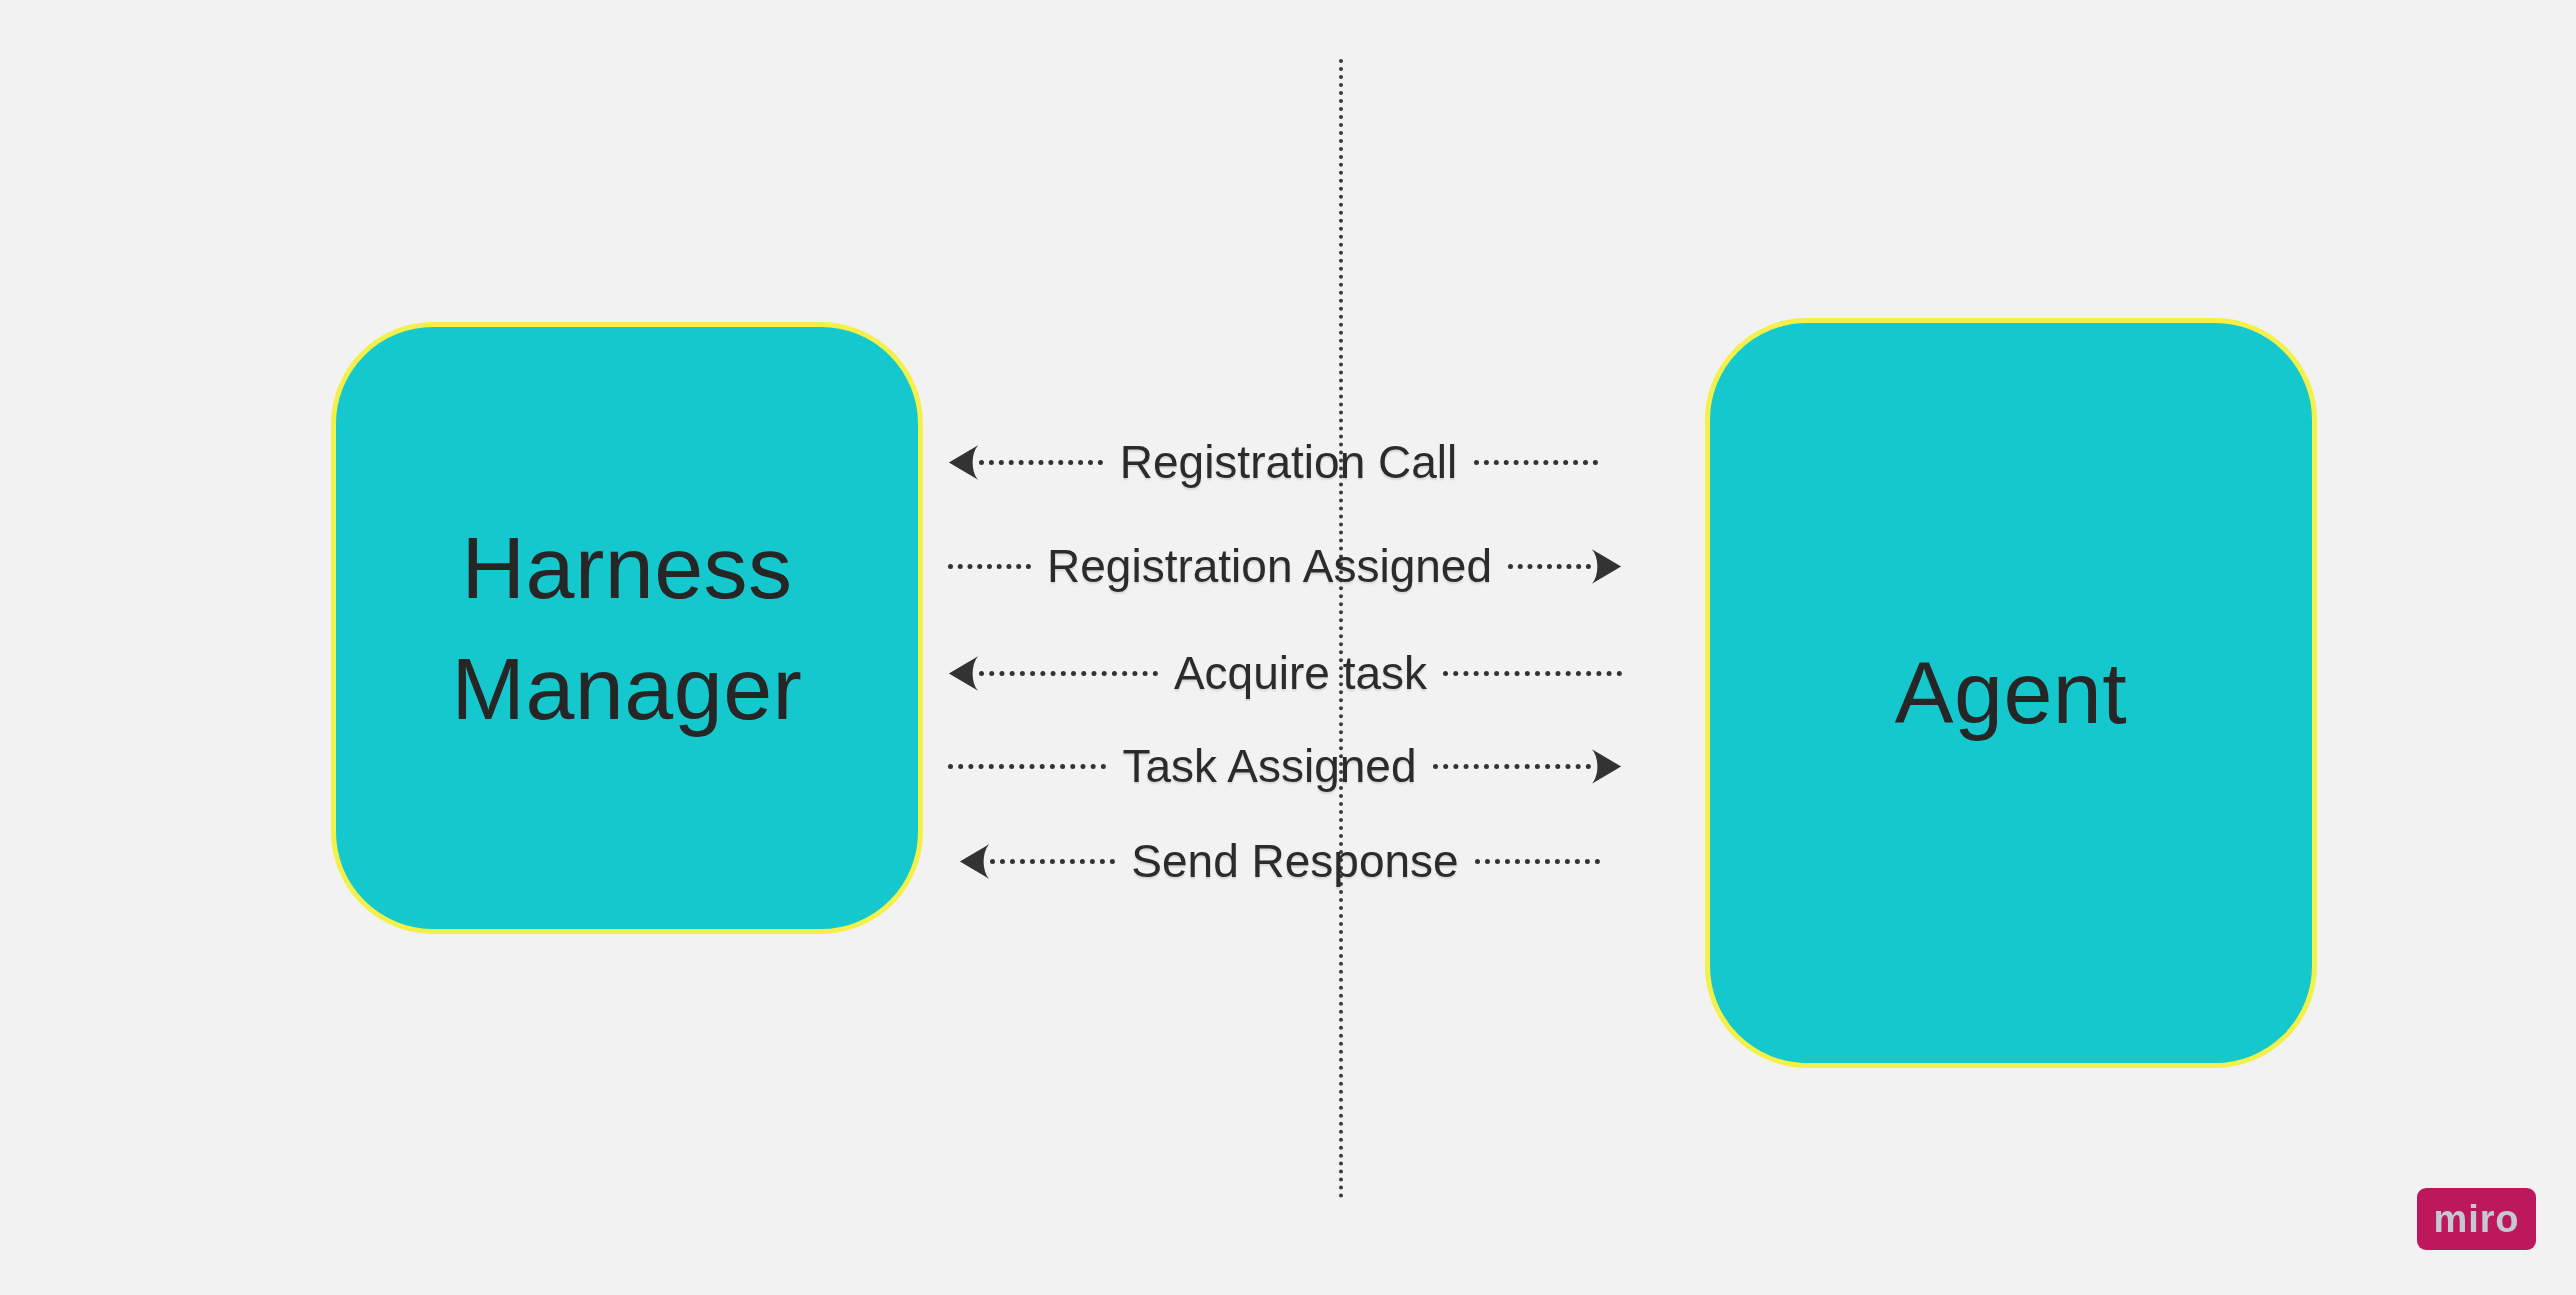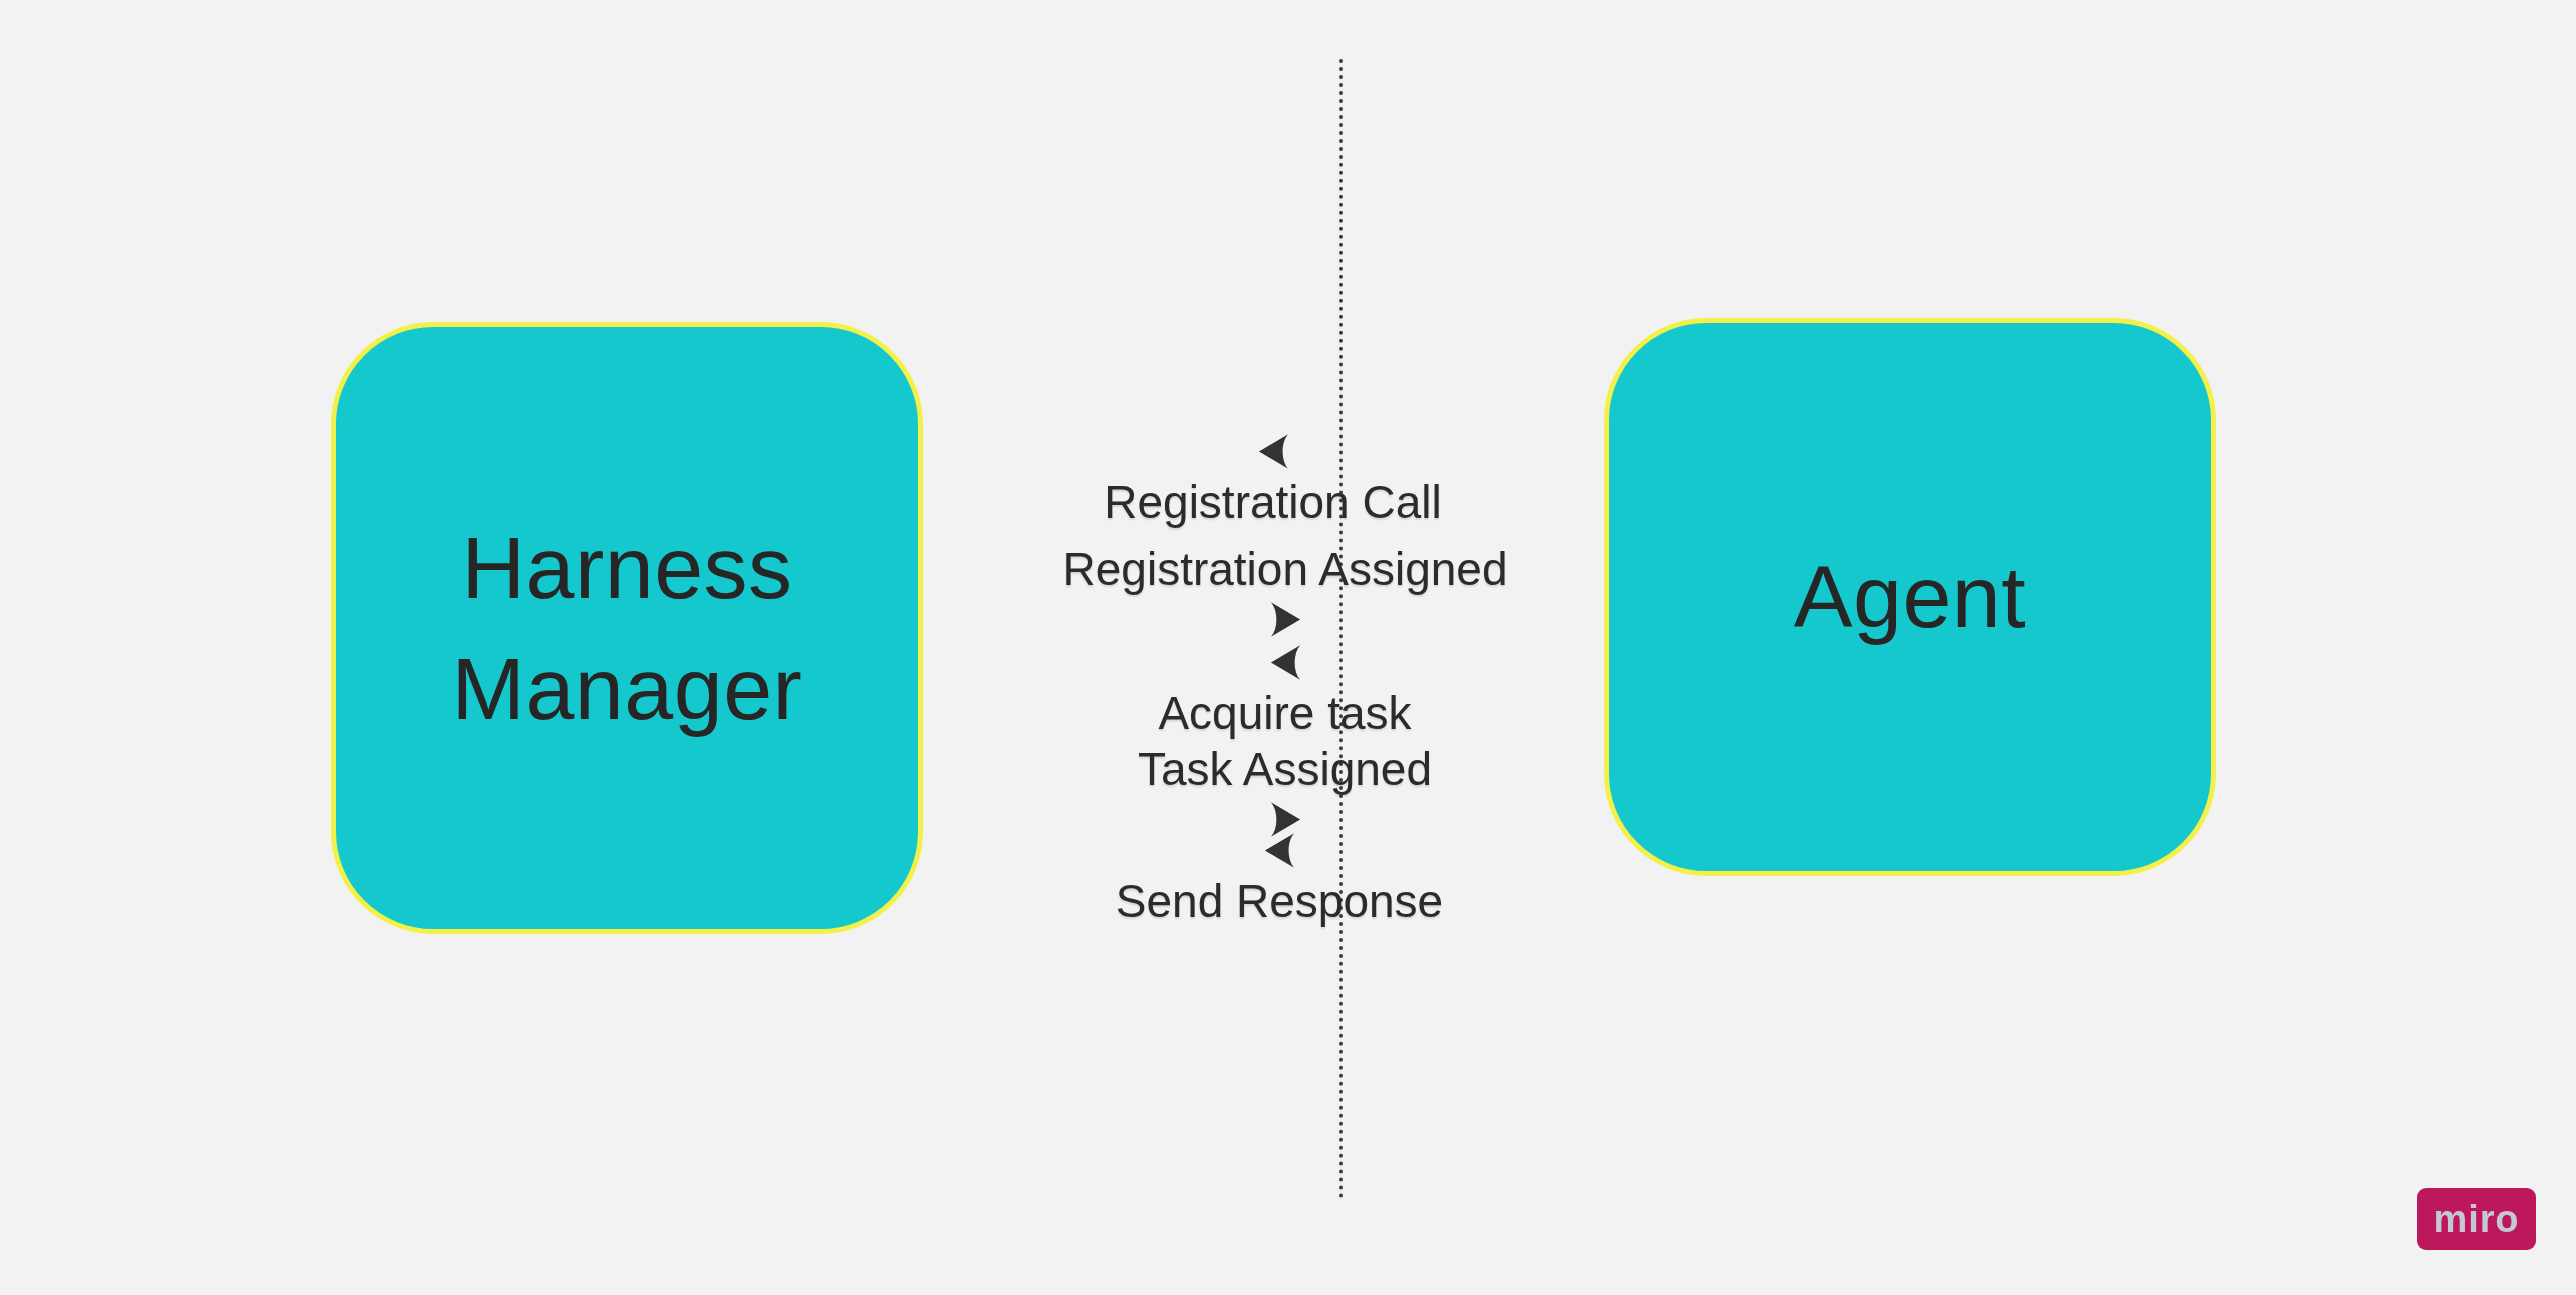--- a/index.html
+++ b/index.html
@@ -16,21 +16,21 @@
     position: absolute;
     background: #15c8cd;
     border: 5.5px solid #f4f04a;
     border-radius: 102px;
     display: flex;
     align-items: center;
     justify-content: center;
     text-align: center;
   }
   .node-harness { left: 331px; top: 322px; width: 592px; height: 612px; }
-  .node-agent   { left: 1604px; top: 318px; width: 612px; height: 558px; }
+  .node-agent   { left: 1705px; top: 318px; width: 612px; height: 750px; }
   .node-label {
     font-size: 88px;
     line-height: 1.38;
     color: #262626;
     max-width: 512px;
     letter-spacing: 0.5px;
   }
 
   
   .lifeline {
@@ -43,21 +43,20 @@
   }
 
   
   .connector {
     position: absolute;
     left: 948px;
     width: 674px;
     height: 58px;
     display: flex;
     align-items: center;
-    flex-direction: column;
   }
   .connector.inset { left: 959px; width: 641px; }
   .connector.pad-right { padding-right: 24px; }
   .row-1 { top: 433px; }
   .row-2 { top: 537px; }
   .row-3 { top: 644px; }
   .row-4 { top: 737px; }
   .row-5 { top: 832px; align-items: center; }
 
   .dots {

